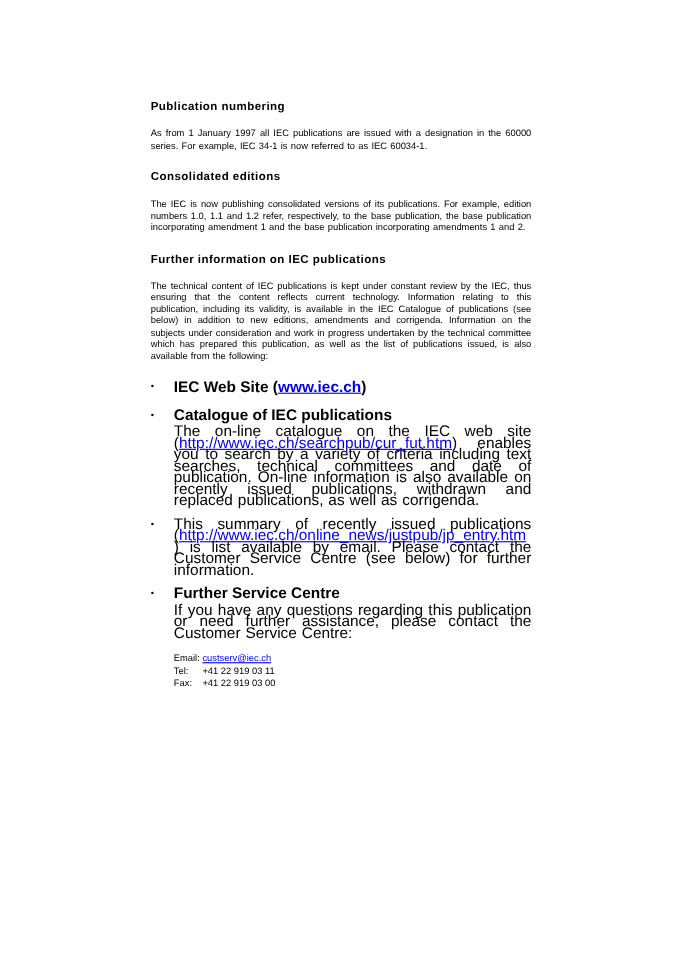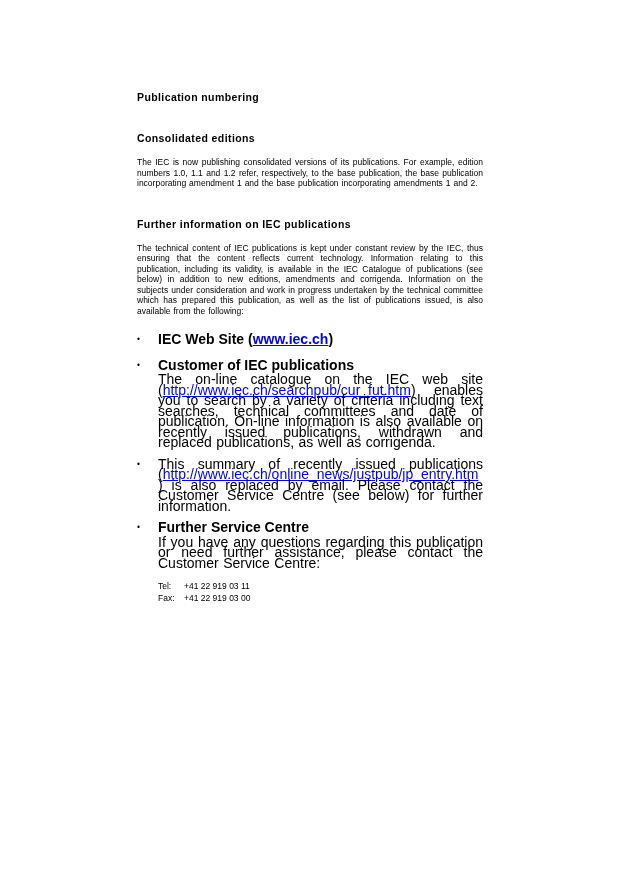--- a/index.html
+++ b/index.html
@@ -19,21 +19,21 @@
     overflow: hidden;
   }
   .section-heading {
     font-size: 10.5px;
     font-weight: bold;
     letter-spacing: 0.4px;
     margin: 0 0 13px 0;
     line-height: 12px;
   }
   .section-heading.spaced {
-    margin-top: 29px;
+    margin-top: 18px;
   }
   .para {
     font-size: 8.5px;
     line-height: 10.5px;
     text-align: justify;
     text-align-last: left;
     margin: 0 0 18px 0;
     word-spacing: 0.6px;
   }
   .bullet-list {
@@ -90,59 +90,61 @@
     display: inline-block;
     width: 26px;
   }
 </style>
 </head>
 <body>
 
 <div class="page">
 
   <h2 class="section-heading">Publication numbering</h2>
+  <p class="para">As from 1 January 1997 all IEC publications are issued with a designation in the 60000 series. For example, IEC 34-1 is now referred to as IEC 60034-1.</p>
 
   <h2 class="section-heading spaced">Consolidated editions</h2>
   <p class="para">The IEC is now publishing consolidated versions of its publications. For example, edition numbers 1.0, 1.1 and 1.2 refer, respectively, to the base publication, the base publication incorporating amendment 1 and the base publication incorporating amendments 1 and 2.</p>
 
   <h2 class="section-heading spaced">Further information on IEC publications</h2>
   <p class="para">The technical content of IEC publications is kept under constant review by the IEC, thus ensuring that the content reflects current technology. Information relating to this publication, including its validity, is available in the IEC Catalogue of publications (see below) in addition to new editions, amendments and corrigenda. Information on the subjects under consideration and work in progress undertaken by the technical committee which has prepared this publication, as well as the list of publications issued, is also available from the following:</p>
 
   <div class="bullet-list">
 
     <div class="bullet-item">
       <span class="bullet-marker"></span>
       <div class="bullet-content">
         <div class="bullet-title"><span>IEC Web Site (</span><a class="link bold-link">www.iec.ch</a><span>)</span></div>
       </div>
     </div>
 
     <div class="bullet-item">
       <span class="bullet-marker"></span>
       <div class="bullet-content">
-        <div class="bullet-title">Customer of IEC publications</div>
+        <div class="bullet-title">Catalogue of IEC publications</div>
         <p class="bullet-body"><span>The on-line catalogue on the IEC web site (</span><a class="link">http://www.iec.ch/searchpub/cur_fut.htm</a><span>) enables you to search by a variety of criteria including text searches, technical committees and date of publication. On-line information is also available on recently issued publications, withdrawn and replaced publications, as well as corrigenda.</span></p>
       </div>
     </div>
 
     <div class="bullet-item">
       <span class="bullet-marker"></span>
       <div class="bullet-content">
-        <p class="bullet-body"><span>This summary of recently issued publications (</span><a class="link">http://www.iec.ch/online_news/justpub/jp_entry.htm</a><span>) is also replaced by email. Please contact the Customer Service Centre (see below) for further information.</span></p>
+        <p class="bullet-body"><span>This summary of recently issued publications (</span><a class="link">http://www.iec.ch/online_news/justpub/jp_entry.htm</a><span>) is list available by email. Please contact the Customer Service Centre (see below) for further information.</span></p>
       </div>
     </div>
 
     <div class="bullet-item">
       <span class="bullet-marker"></span>
       <div class="bullet-content">
         <div class="bullet-title">Further Service Centre</div>
         <p class="bullet-body">If you have any questions regarding this publication or need further assistance, please contact the Customer Service Centre:</p>
       </div>
     </div>
 
   </div>
 
   <div class="contact-block">
+    <div class="contact-row"><span class="contact-label">Email:</span><a class="link">custserv@iec.ch</a></div>
     <div class="contact-row"><span class="contact-label">Tel:</span><span>+41 22 919 03 11</span></div>
     <div class="contact-row"><span class="contact-label">Fax:</span><span>+41 22 919 03 00</span></div>
   </div>
 
 </div>
 
 </body></html>

